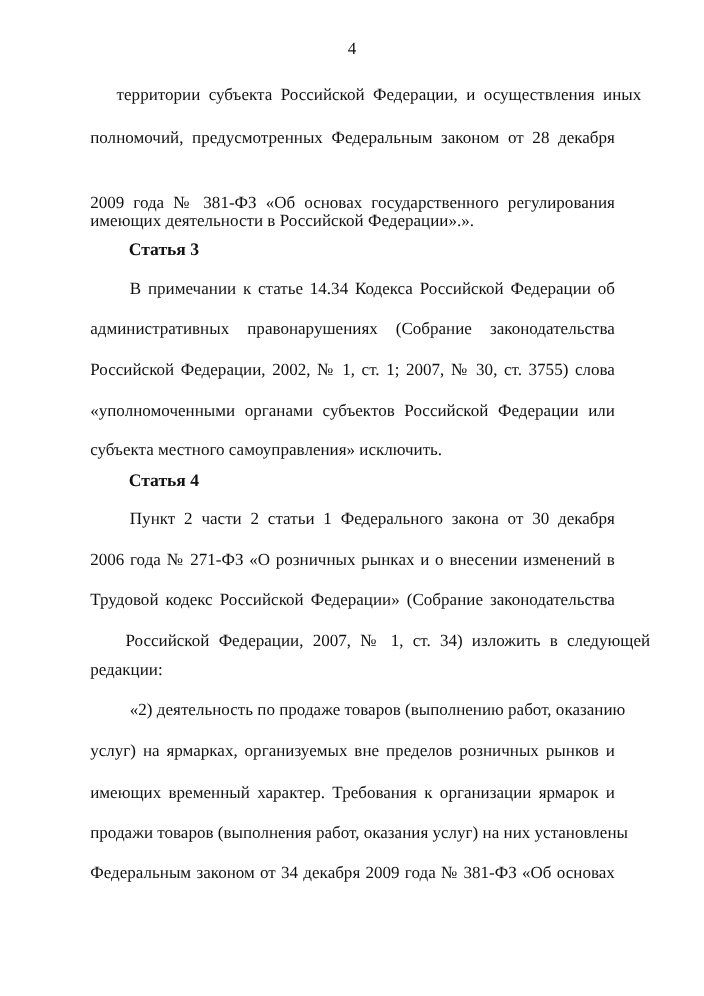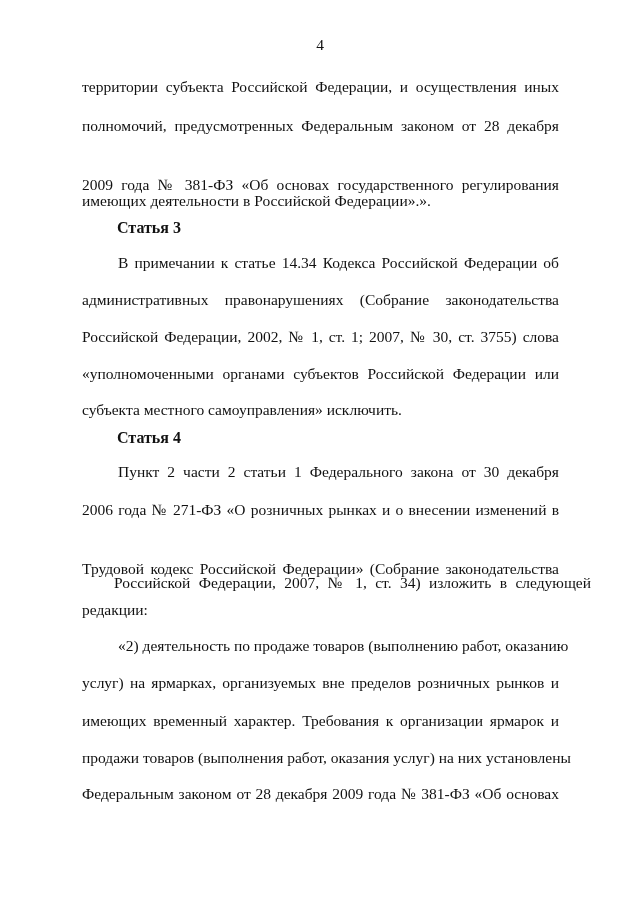--- a/index.html
+++ b/index.html
@@ -47,41 +47,41 @@
       font-weight: bold;
       line-height: 20px;
     }
   </style>
 </head>
 <body>
 
 <div class="page-number">4</div>
 
 <div>
-  <div class="line" style="top:77px;">территории субъекта Российской Федерации, и осуществления иных</div>
+  <div class="line" style="top:77px;margin-left:24px;">территории субъекта Российской Федерации, и осуществления иных</div>
   <div class="line" style="top:116px;">полномочий, предусмотренных Федеральным законом от 28 декабря</div>
   <div class="line" style="top:153px;margin-top:22px;">2009 года  № 381-ФЗ  «Об основах государственного регулирования</div>
   <div class="line last" style="top:191px;">имеющих деятельности в Российской Федерации».».</div>
 </div>
 
 <div>
   <div class="heading" style="top:218px;">Статья 3</div>
   <div class="line indent" style="top:253px;">В примечании к статье 14.34 Кодекса Российской Федерации об</div>
   <div class="line" style="top:290px;">административных правонарушениях (Собрание законодательства</div>
   <div class="line" style="top:327px;">Российской Федерации, 2002, № 1, ст. 1; 2007, № 30, ст. 3755) слова</div>
   <div class="line" style="top:364px;">«уполномоченными органами субъектов Российской Федерации или</div>
   <div class="line last" style="top:400px;">субъекта местного самоуправления» исключить.</div>
 </div>
 
 <div>
   <div class="heading" style="top:428px;">Статья 4</div>
   <div class="line indent" style="top:462px;">Пункт 2  части 2  статьи 1  Федерального закона от 30 декабря</div>
   <div class="line" style="top:500px;">2006 года № 271-ФЗ «О розничных рынках и о внесении изменений в</div>
-  <div class="line" style="top:536px;margin-top:23px;">Трудовой кодекс Российской Федерации» (Собрание законодательства</div>
+  <div class="line" style="top:536px;">Трудовой кодекс Российской Федерации» (Собрание законодательства</div>
   <div class="line" style="top:573px;margin-left:32px;">Российской Федерации, 2007, № 1, ст. 34) изложить в следующей</div>
   <div class="line last" style="top:600px;">редакции:</div>
 
   <div class="line indent" style="top:636px;">«2) деятельность по продаже товаров (выполнению работ, оказанию</div>
   <div class="line" style="top:673px;">услуг) на ярмарках, организуемых вне пределов розничных рынков и</div>
   <div class="line" style="top:711px;">имеющих временный характер. Требования к организации ярмарок и</div>
   <div class="line" style="top:748px;">продажи товаров (выполнения работ, оказания услуг) на них установлены</div>
-  <div class="line" style="top:784px;">Федеральным законом от 28 декабря 2009 года № 381-ФЗ «Об основах</div>
+  <div class="line" style="top:784px;">Федеральным законом от 34 декабря 2009 года № 381-ФЗ «Об основах</div>
 </div>
 
 </body></html>

